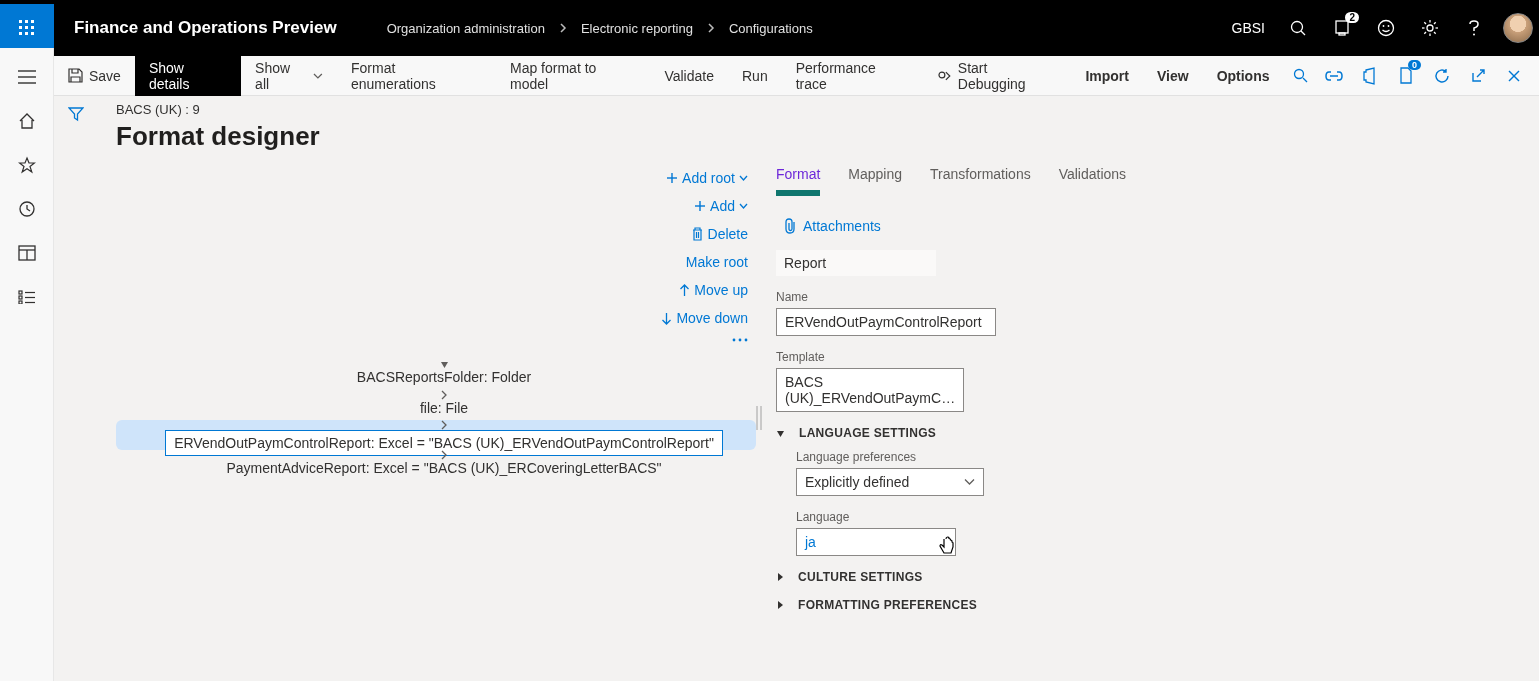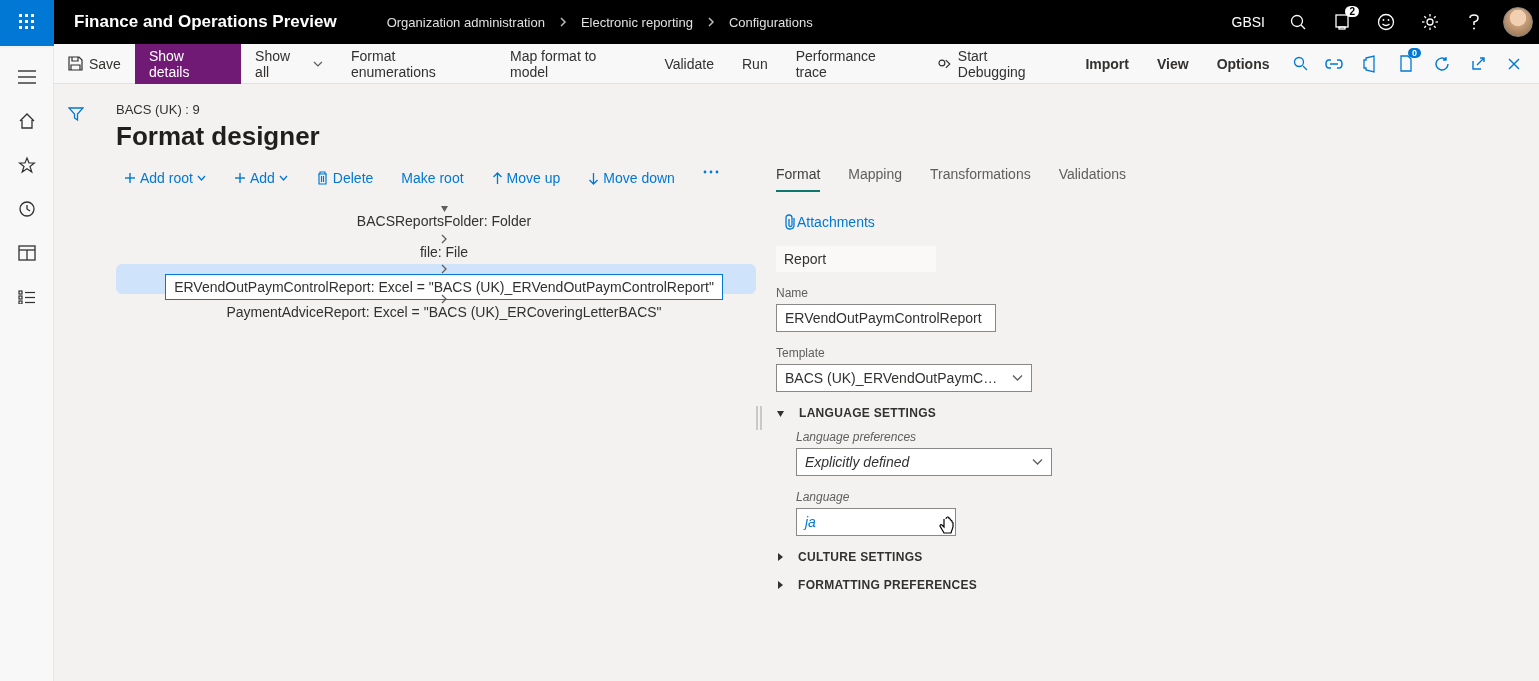--- a/index.html
+++ b/index.html
@@ -1,87 +1,87 @@
 <!DOCTYPE html>
 <html><head>
 <meta charset="utf-8">
 <style>
 * { box-sizing: border-box; margin: 0; padding: 0; font-family: "Segoe UI", Tahoma, sans-serif; }
 body { background: #f3f2f1; overflow: hidden; width: 1539px; height: 681px; }
 svg { display: block; }
 
 
-.topbar { display: flex; align-items: center; background: #000; color: #fff; height: 44px; width: 100%; }
+.topbar { display: flex; align-items: center; background: #000; color: #fff; height: 56px; width: 100%; }
 .waffle { width: 54px; height: 48px; background: #0078d4; display: flex; align-items: center; justify-content: center; }
 .topbar-title { font-size: 17px; font-weight: 600; padding: 0 20px; white-space: nowrap; }
 .breadcrumb { display: flex; align-items: center; font-size: 13px; color: #e0e0e0; padding-left: 30px; gap: 14px; }
 .breadcrumb .chev { color: #999; }
 .topbar-spacer { flex: 1; }
 .topbar-right { display: flex; align-items: center; gap: 2px; }
 .topbar-ico { width: 42px; height: 48px; display: flex; align-items: center; justify-content: center; color: #fff; position: relative; }
 .topbar-ico.company { font-size: 14px; width: auto; padding: 0 10px; }
 .bell-badge { position: absolute; top: 8px; right: 4px; background: #fff; color: #000; border-radius: 8px; font-size: 10px; padding: 0 4px; font-weight: 600; }
 .avatar { width: 30px; height: 30px; border-radius: 50%; background: radial-gradient(circle at 50% 35%, #f0d0b0 35%, #c9a07a 36%, #8a6a4a 100%); border: 1px solid #888; }
 
 
 .cmdbar { display: flex; align-items: center; background: #f8f8f8; border-bottom: 1px solid #e1e1e1; height: 40px; width: calc(100% - 54px); margin-left: 54px; font-size: 14px; color: #323130; }
 .cmdbtn { display: flex; align-items: center; height: 40px; padding: 0 14px; gap: 6px; cursor: pointer; }
-.cmdbtn.primary { background: #701a75; color: #fff; }
+.cmdbtn.primary { background: #000000; color: #fff; }
 .cmdbtn.bold { font-weight: 600; }
 .cmdbar-spacer { flex: 1; }
 .cmdicons { display: flex; align-items: center; gap: 2px; padding-right: 8px; }
 .cmdico { width: 34px; height: 40px; display: flex; align-items: center; justify-content: center; color: #0078d4; position: relative; }
 .blue-badge { position: absolute; top: 4px; right: 2px; background: #0078d4; color: #fff; border-radius: 8px; font-size: 9px; padding: 0 4px; font-weight: 600; }
 
 
 .leftrail { position: absolute; left: 0; top: 48px; width: 54px; bottom: 0; background: #f8f8f8; border-right: 1px solid #e7e7e7; display: flex; flex-direction: column; align-items: center; padding-top: 8px; gap: 2px; }
 .railico { width: 54px; height: 42px; display: flex; align-items: center; justify-content: center; color: #323130; }
 
 
 .main { position: absolute; left: 54px; top: 88px; right: 0; bottom: 0; display: flex; }
 .filtercol { width: 44px; border-right: 0px solid #e7e7e7; display: flex; justify-content: center; padding-top: 18px; color: #0078d4; }
 .content { flex: 1; padding: 14px 0 0 18px; display: flex; flex-direction: column; }
 .crumb2 { font-size: 13px; color: #323130; padding-bottom: 4px; }
 .pagetitle { font-size: 26px; font-weight: 600; color: #201f1e; padding-bottom: 14px; }
 
 .split { flex: 1; display: flex; position: relative; }
 .leftpanel { width: 640px; }
-.toolbar2 { display: flex; align-items: flex-start; gap: 12px; font-size: 14px; color: #0078d4; padding-bottom: 14px; }
+.toolbar2 { display: flex; align-items: flex-end; gap: 4px; font-size: 14px; color: #0078d4; padding-bottom: 14px; flex-direction: column; }
 .tb2btn { display: flex; align-items: center; gap: 4px; padding: 4px 8px; cursor: pointer; }
 
 .tree { font-size: 14px; color: #323130; }
 .treerow { display: flex; align-items: center; height: 30px; }
 .twist { width: 18px; display: flex; justify-content: center; color: #605e5c; }
 .indent1 { padding-left: 16px; flex-direction: column; }
 .treerow.sel { background: #cfe4fa; border-radius: 6px; }
 .treerow.sel .nodelabel { border: 1px solid #0078d4; padding: 4px 8px; background: #fff; display: inline-block; }
 .treerow .pad { width: 22px; }
 
 .splithandle { position: absolute; left: 640px; top: 240px; color: #a0a0a0; }
 
 .rightpanel { flex: 1; padding-left: 20px; }
 .tabs { display: flex; gap: 28px; font-size: 14px; color: #605e5c; border-bottom: 0; margin-bottom: 18px; }
 .tab { padding-bottom: 8px; cursor: pointer; }
-.tab.active { color: #404040; font-weight: 400; border-bottom: 2px solid #0f766e; }
-
-.attachlink { display: flex; align-items: center; color: #0078d4; font-size: 14px; padding: 4px 0 16px 8px; }
+.tab.active { color: #6d28d9; font-weight: 400; border-bottom: 6px solid #0f766e; }
+
+.attachlink { display: flex; align-items: center; gap: 6px; color: #0078d4; font-size: 14px; padding: 4px 0 16px 8px; }
 
 .fld { margin-bottom: 14px; }
 .fldlabel { font-size: 12px; color: #605e5c; margin-bottom: 4px; }
 .fldval-ro { font-size: 14px; color: #323130; padding: 5px 8px; background: #faf9f8; width: 160px; }
 .fldinput { font-size: 14px; color: #323130; padding: 5px 8px; border: 1px solid #8a8886; background: #fff; width: 220px; }
-.fldselect { display: flex; align-items: center; justify-content: space-between; font-size: 14px; color: #323130; padding: 5px 8px; border: 1px solid #8a8886; background: #fff; width: 256px; }
+.fldselect { display: flex; align-items: center; justify-content: space-between; font-size: 14px; color: #323130; padding: 5px 8px; border: 1px solid #8a8886; background: #fff; width: 188px; }
 .fldselect .chev { color: #605e5c; }
 .fldlang { width: 160px; position: relative; }
 .fldlang .val { color: #0078d4; }
 .cursor-hand { position: absolute; right: -2px; top: 6px; }
 
 .section-hdr { display: flex; align-items: center; gap: 14px; font-size: 12px; font-weight: 700; letter-spacing: 0.3px; color: #323130; margin: 6px 8px 10px 0; cursor: pointer; }
 .section-hdr.collapsed { margin-top: 14px; }
-.indent-section { padding-left: 20px; font-style: italic; }
+.indent-section { padding-left: 20px; }
 </style>
 </head>
 <body>
 
 <div class="topbar">
   <div class="waffle">
     <svg width="16" height="16" viewBox="0 0 16 16" fill="#fff">
         <rect x="0" y="0" width="3" height="3"></rect>
         <rect x="6" y="0" width="3" height="3"></rect>
         <rect x="12" y="0" width="3" height="3"></rect>

